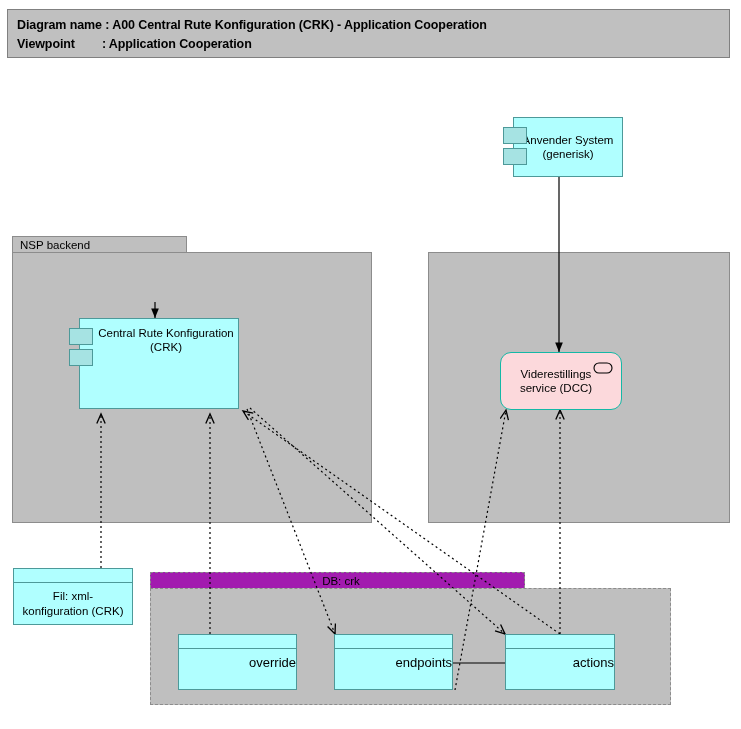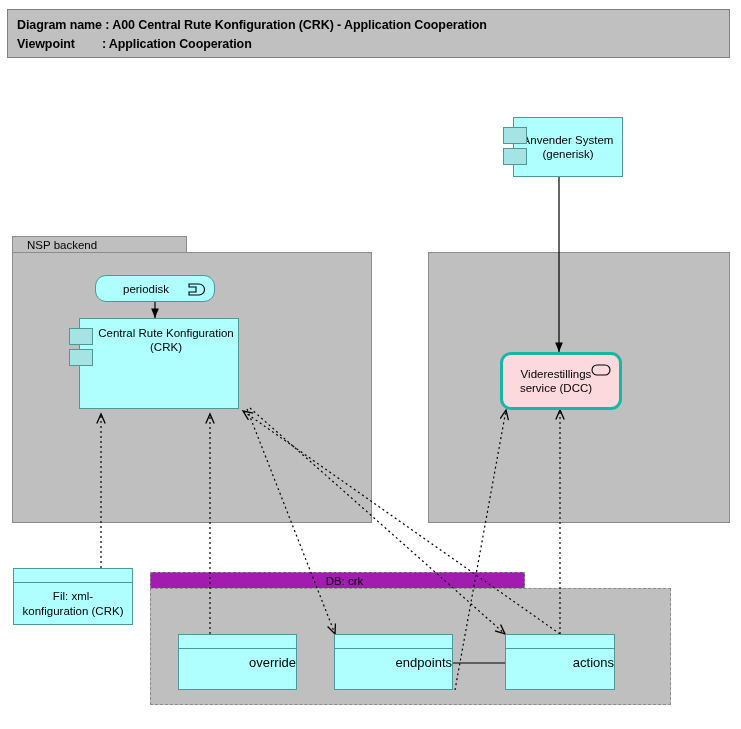--- a/index.html
+++ b/index.html
@@ -44,21 +44,21 @@
   .group-body {
     background: #bfbfbf;
     border: 1px solid #8c8c8c;
   }
   .group-tab {
     background: #bfbfbf;
     border: 1px solid #8c8c8c;
     border-bottom: none;
     font-size: 11.5px;
     line-height: 16px;
-    padding-left: 14px;
+    padding-left: 7px;
     color: #000;
     overflow: hidden;
     white-space: nowrap;
   }
   .group-body.dashed {
     background: #bfbfbf;
     border: 1px dashed #8c8c8c;
   }
   .group-tab.dashed {
     background: #a21caf;
@@ -88,21 +88,21 @@
     border: 1px solid #4d9999;
     left: -11px;
   }
   .rounded-node {
     background: #b0ffff;
     border: 1px solid #4d9999;
     border-radius: 11px;
   }
   .service-node {
     background: #fcd9dc;
-    border: 3px solid #14b8a6;
+    border: 1px solid #14b8a6;
     border-radius: 11px;
   }
   .table-node {
     background: #b0ffff;
     border: 1px solid #4d9999;
     position: absolute;
     box-sizing: border-box;
   }
   .table-head {
     height: 14px;
@@ -190,26 +190,20 @@
     <line x1="453" y1="663" x2="505" y2="663" stroke="#000000" stroke-width="1.2"></line>
   </svg>
 
   <div class="abs app-component node" style="left:513px; top:117px; width:110px; height:60px;">
     <span class="comp-tab" style="top:9px;"></span>
     <span class="comp-tab" style="top:30px;"></span>
     <span class="node-text">Anvender System
 (generisk)</span>
   </div>
 
-  <div class="abs rounded-node node" style="left:95px; top:275px; width:120px; height:27px;">
-    <span class="node-text" style="padding-right:18px;">periodisk</span>
-    <svg class="icon-svg" style="right:6px; top:7px;" width="20" height="13">
-      <path d="M1,1 L11,1 A5.5,5.5 0 0 1 11,12 L1,12 L1,9 L8,9 L8,4 L1,4 Z" fill="none" stroke="#000000" stroke-width="1.1" stroke-linejoin="miter"></path>
-    </svg>
-  </div>
 
   <div class="abs app-component node" style="left:79px; top:318px; width:160px; height:91px;">
     <span class="comp-tab" style="top:9px;"></span>
     <span class="comp-tab" style="top:30px;"></span>
     <span class="node-text" style="align-self:flex-start; padding-top:7px; padding-left:14px;">Central Rute Konfiguration
 (CRK)</span>
   </div>
 
   <div class="abs service-node node" style="left:500px; top:352px; width:122px; height:58px;">
     <span class="node-text" style="padding-right:10px;">Viderestillings

